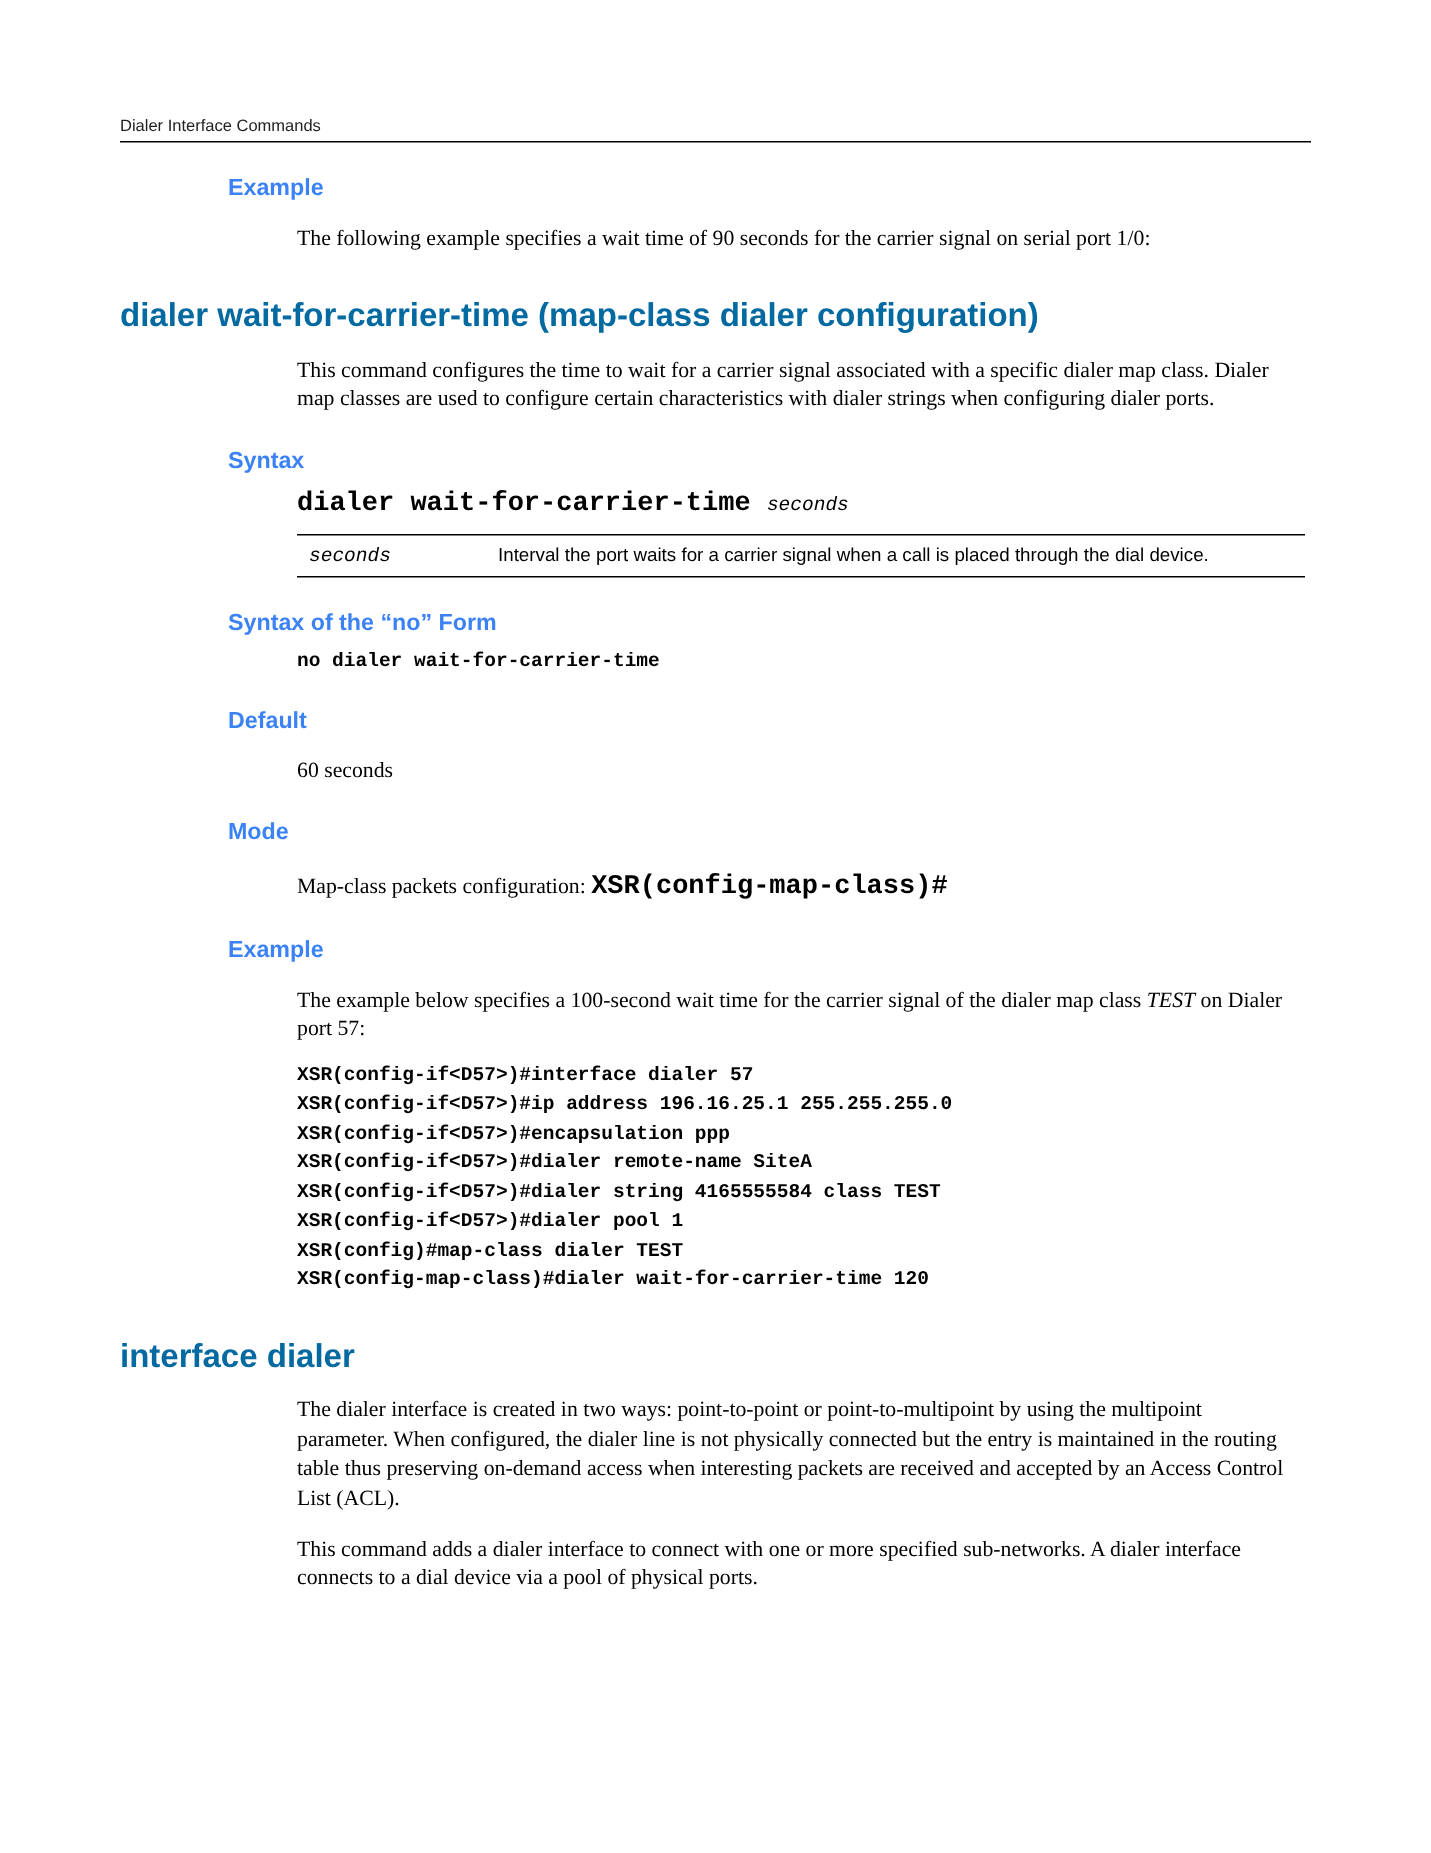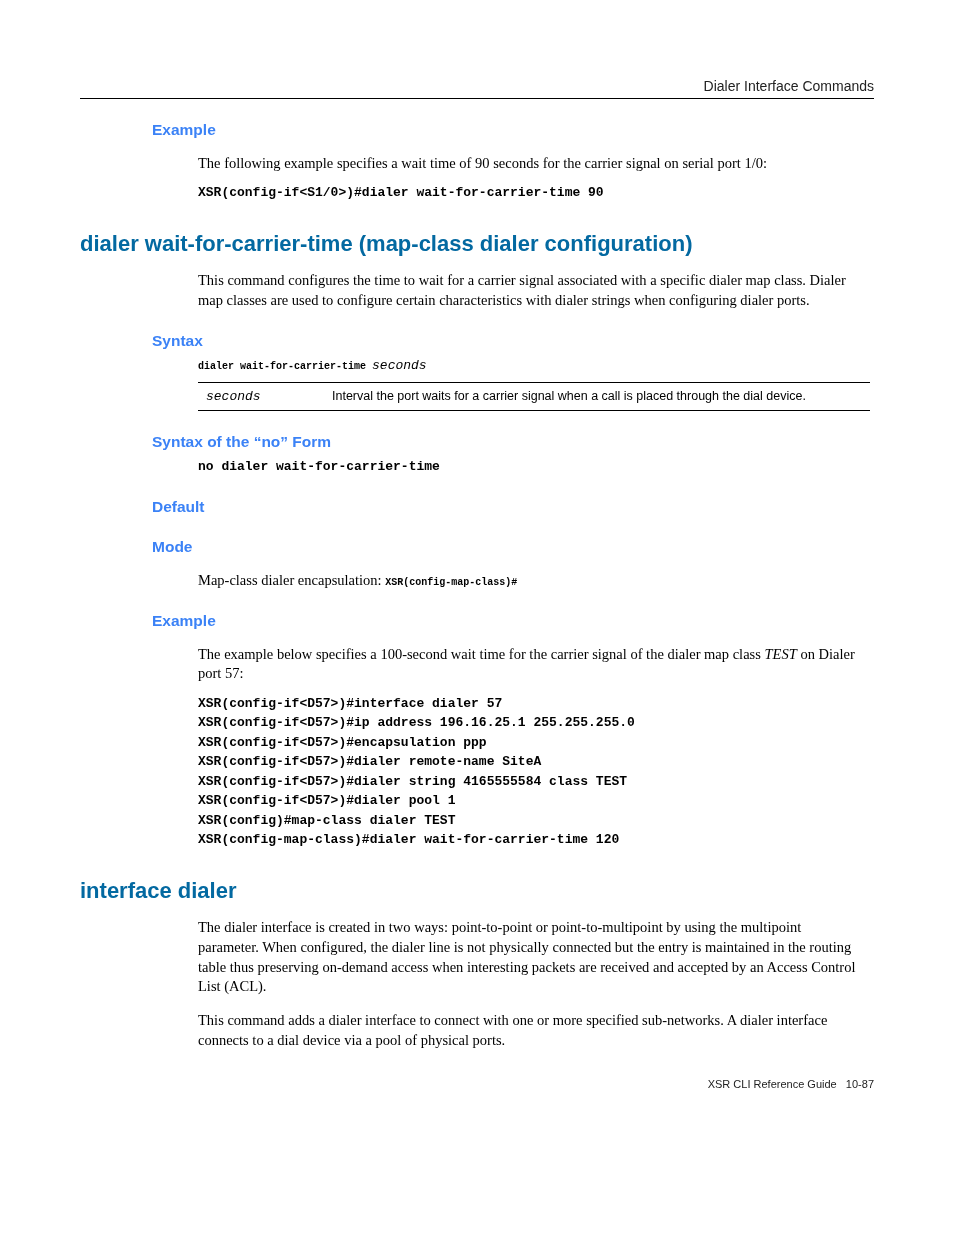--- a/index.html
+++ b/index.html
@@ -9,23 +9,23 @@
     font-size: 14.5px;
     color: #000;
     background: #fff;
     width: 954px;
   }
   .page {
     padding: 78px 80px 40px 80px;
     box-sizing: border-box;
   }
   .running-head {
-    text-align: right;
+    text-align: left;
     font-family: Arial, Helvetica, sans-serif;
-    font-size: 14px;
+    font-size: 11px;
     color: #222;
     margin-bottom: 4px;
   }
   .head-rule {
     border: none;
     border-top: 1px solid #000;
     margin: 0 0 18px 0;
   }
   .subhead {
     font-family: Arial, Helvetica, sans-serif;
@@ -53,21 +53,21 @@
     font-family: "Courier New", monospace;
     font-size: 13px;
     font-weight: bold;
     white-space: pre;
     margin-bottom: 6px;
     line-height: 1.5;
   }
   .mono-inline {
     font-family: "Courier New", monospace;
     font-weight: bold;
-    font-size: 10px;
+    font-size: 18px;
   }
   .mono-italic {
     font-family: "Courier New", monospace;
     font-style: italic;
     font-weight: normal;
     font-size: 13px;
   }
   .serif-italic {
     font-style: italic;
   }
@@ -102,61 +102,58 @@
 </head>
 <body>
 
 <div class="page">
 
   <div class="running-head">Dialer Interface Commands</div>
   <hr class="head-rule">
 
   <div class="subhead">Example</div>
   <p class="body-indent">The following example specifies a wait time of 90 seconds for the carrier signal on serial port 1/0:</p>
-  <div class="code-block">XSR(config-if&lt;S1/0&gt;)#dialer wait-for-carrier-time 90</div>
 
   <div class="h1">dialer wait-for-carrier-time (map-class dialer configuration)</div>
   <p class="body-indent">This command configures the time to wait for a carrier signal associated with a specific dialer map class. Dialer map classes are used to configure certain characteristics with dialer strings when configuring dialer ports.</p>
 
   <div class="subhead">Syntax</div>
   <div class="code-block"><span class="mono-inline">dialer wait-for-carrier-time </span><span class="mono-italic">seconds</span></div>
 
   <table class="param-table">
     <tbody>
         <tr>
       <td class="param-name">seconds</td>
       <td>Interval the port waits for a carrier signal when a call is placed through the dial device.</td>
     </tr>
   </tbody>
     </table>
 
   <div class="subhead">Syntax of the “no” Form</div>
   <div class="code-block">no dialer wait-for-carrier-time</div>
 
   <div class="subhead">Default</div>
+  <p class="body-indent">60 seconds</p>
 
   <div class="subhead">Mode</div>
   <p class="body-indent">
-    <span>Map-class dialer encapsulation: </span><span class="mono-inline">XSR(config-map-class)#</span>
+    <span>Map-class packets configuration: </span><span class="mono-inline">XSR(config-map-class)#</span>
   </p>
 
   <div class="subhead">Example</div>
   <p class="body-indent">
     <span>The example below specifies a 100-second wait time for the carrier signal of the dialer map class </span><span class="serif-italic">TEST</span><span> on Dialer port 57:</span>
   </p>
   <div class="code-block">XSR(config-if&lt;D57&gt;)#interface dialer 57
 XSR(config-if&lt;D57&gt;)#ip address 196.16.25.1 255.255.255.0
 XSR(config-if&lt;D57&gt;)#encapsulation ppp
 XSR(config-if&lt;D57&gt;)#dialer remote-name SiteA
 XSR(config-if&lt;D57&gt;)#dialer string 4165555584 class TEST
 XSR(config-if&lt;D57&gt;)#dialer pool 1
 XSR(config)#map-class dialer TEST
 XSR(config-map-class)#dialer wait-for-carrier-time 120</div>
 
   <div class="h1">interface dialer</div>
   <p class="body-indent">The dialer interface is created in two ways: point-to-point or point-to-multipoint by using the multipoint parameter. When configured, the dialer line is not physically connected but the entry is maintained in the routing table thus preserving on-demand access when interesting packets are received and accepted by an Access Control List (ACL).</p>
   <p class="body-indent">This command adds a dialer interface to connect with one or more specified sub-networks. A dialer interface connects to a dial device via a pool of physical ports.</p>
 
-  <div class="footer">
-    <span>XSR CLI Reference Guide</span>&nbsp;&nbsp;&nbsp;<span>10-87</span>
-  </div>
 
 </div>
 
 </body></html>

